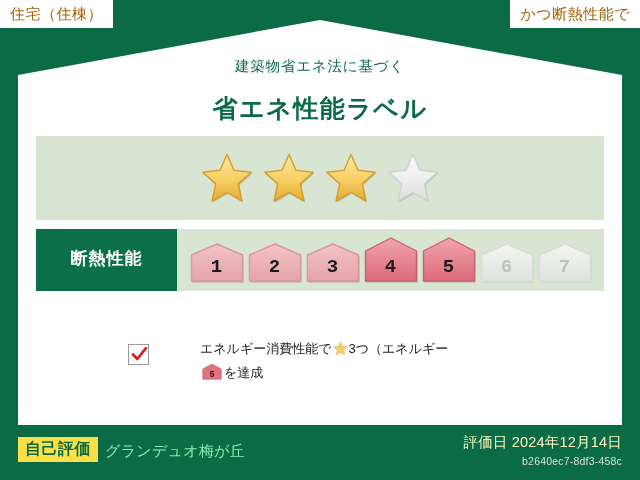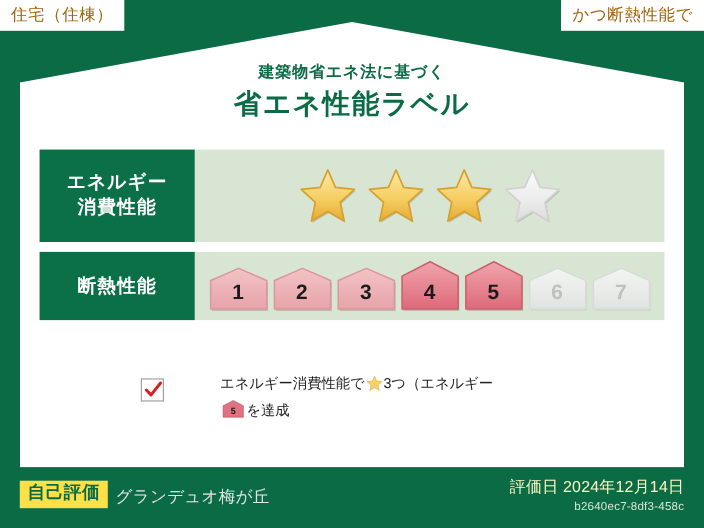--- a/index.html
+++ b/index.html
@@ -57,48 +57,48 @@
   .title-block {
     position: absolute;
     left: 0;
     right: 0;
     top: 58px;
     text-align: center;
     color: #0b6b45;
   }
   .title-sub {
     font-size: 14.5px;
-    font-weight: bold;
+    font-weight: normal;
     letter-spacing: 0.8px;
     line-height: 1.2;
   }
   .title-main {
     font-size: 25px;
     font-weight: bold;
     letter-spacing: 1.5px;
     line-height: 1.25;
-    margin-top: 5px;
+    margin-top: 18px;
   }
 
   
   .rows {
     position: absolute;
     left: 36px;
     top: 136px;
     width: 568px;
   }
 
   .perf-row {
     display: flex;
     align-items: stretch;
     background: #d7e5d2;
     margin-bottom: 9px;
   }
   .perf-row.row-energy { height: 84px; }
-  .perf-row.row-insul  { height: 62px; }
+  .perf-row.row-insul  { height: 62px; font-family: Liberation Mono, monospace; }
 
   .row-label {
     width: 141px;
     flex: 0 0 141px;
     background: #0b7048;
     color: #ffffff;
     font-weight: bold;
     font-size: 17px;
     letter-spacing: 1px;
     display: flex;
@@ -216,21 +216,21 @@
     color: #0b6b45;
     font-weight: bold;
     font-size: 16px;
     letter-spacing: 0.5px;
     padding: 3px 7px 4px 7px;
     line-height: 1.1;
     white-space: nowrap;
   }
   .building-name {
     font-size: 15px;
-    color: #e5e5e5;
+    color: #86efac;
     letter-spacing: 0.3px;
     white-space: nowrap;
     padding-top: 4px;
   }
   .footer-right {
     position: absolute;
     right: 18px;
     top: 8px;
     text-align: right;
   }
@@ -259,24 +259,20 @@
   <div class="corner-badge right">かつ断熱性能で</div>
 
   <div class="title-block">
     <div class="title-sub">建築物省エネ法に基づく</div>
     <div class="title-main">省エネ性能ラベル</div>
   </div>
 
   <div class="rows">
 
     <div class="perf-row row-energy">
-      <div class="row-label">
-        <span>エネルギー</span>
-        <span>消費性能</span>
-      </div>
       <div class="row-body">
         <div class="stars" id="stars-container">
             <svg class="star" viewBox="0 0 52 52">
               <defs>
                 <linearGradient id="g0" x1="0" y1="0" x2="0" y2="1">
                   <stop offset="0%" stop-color="#fde9a8"></stop>
                   <stop offset="55%" stop-color="#f6cf63"></stop>
                   <stop offset="100%" stop-color="#e5ab34"></stop>
                 </linearGradient>
               </defs>

